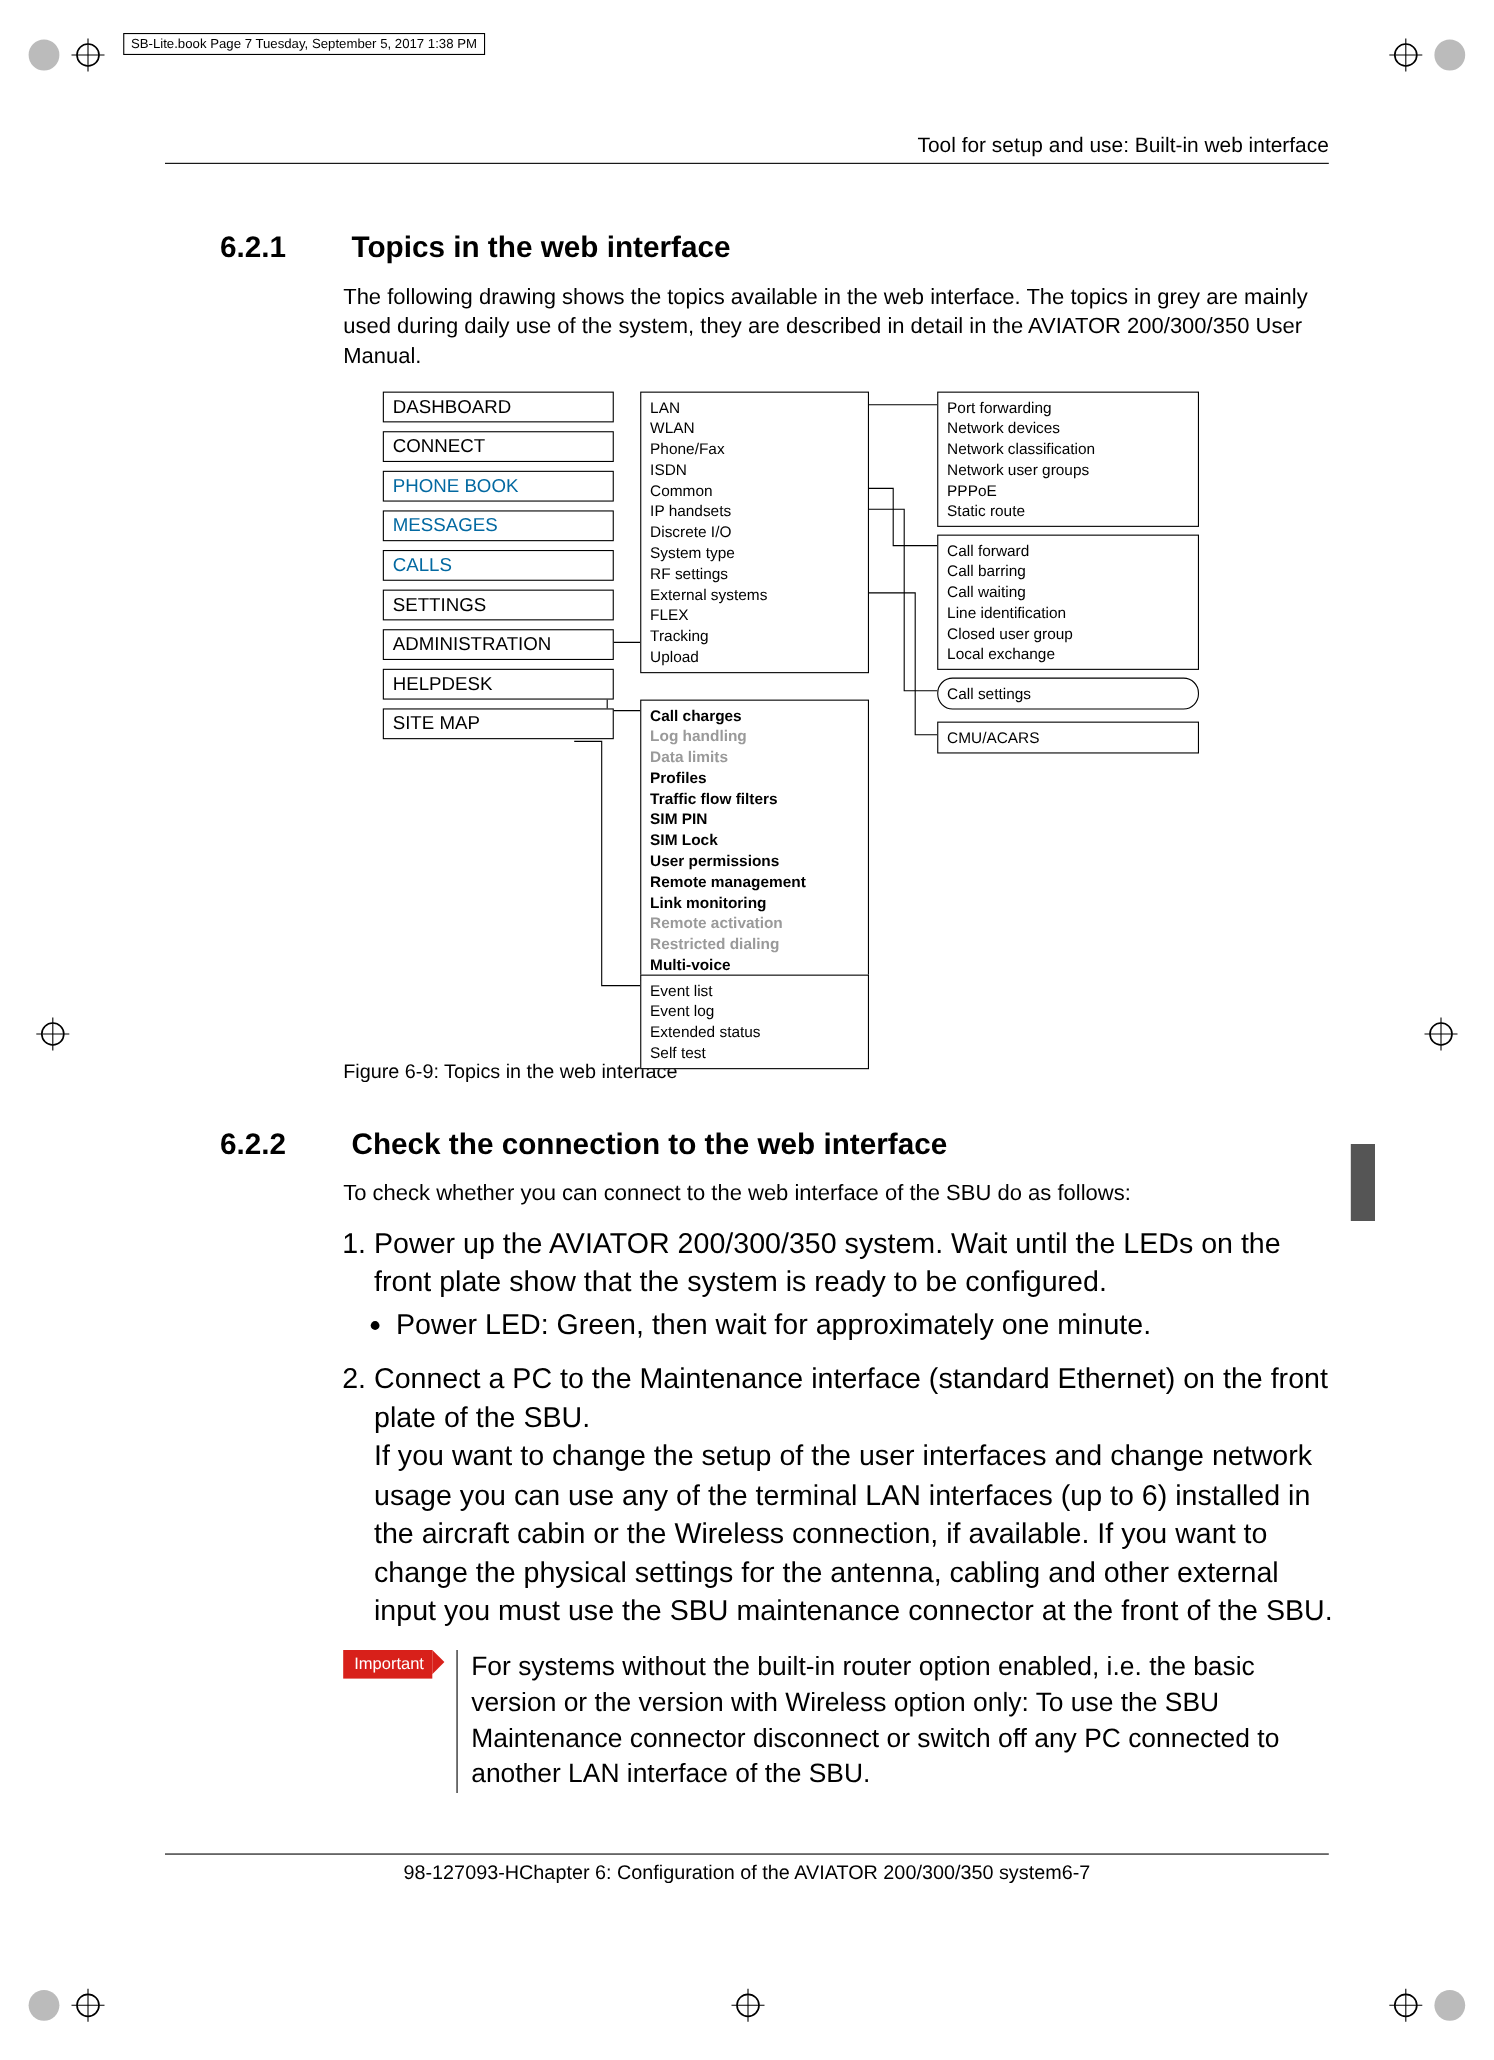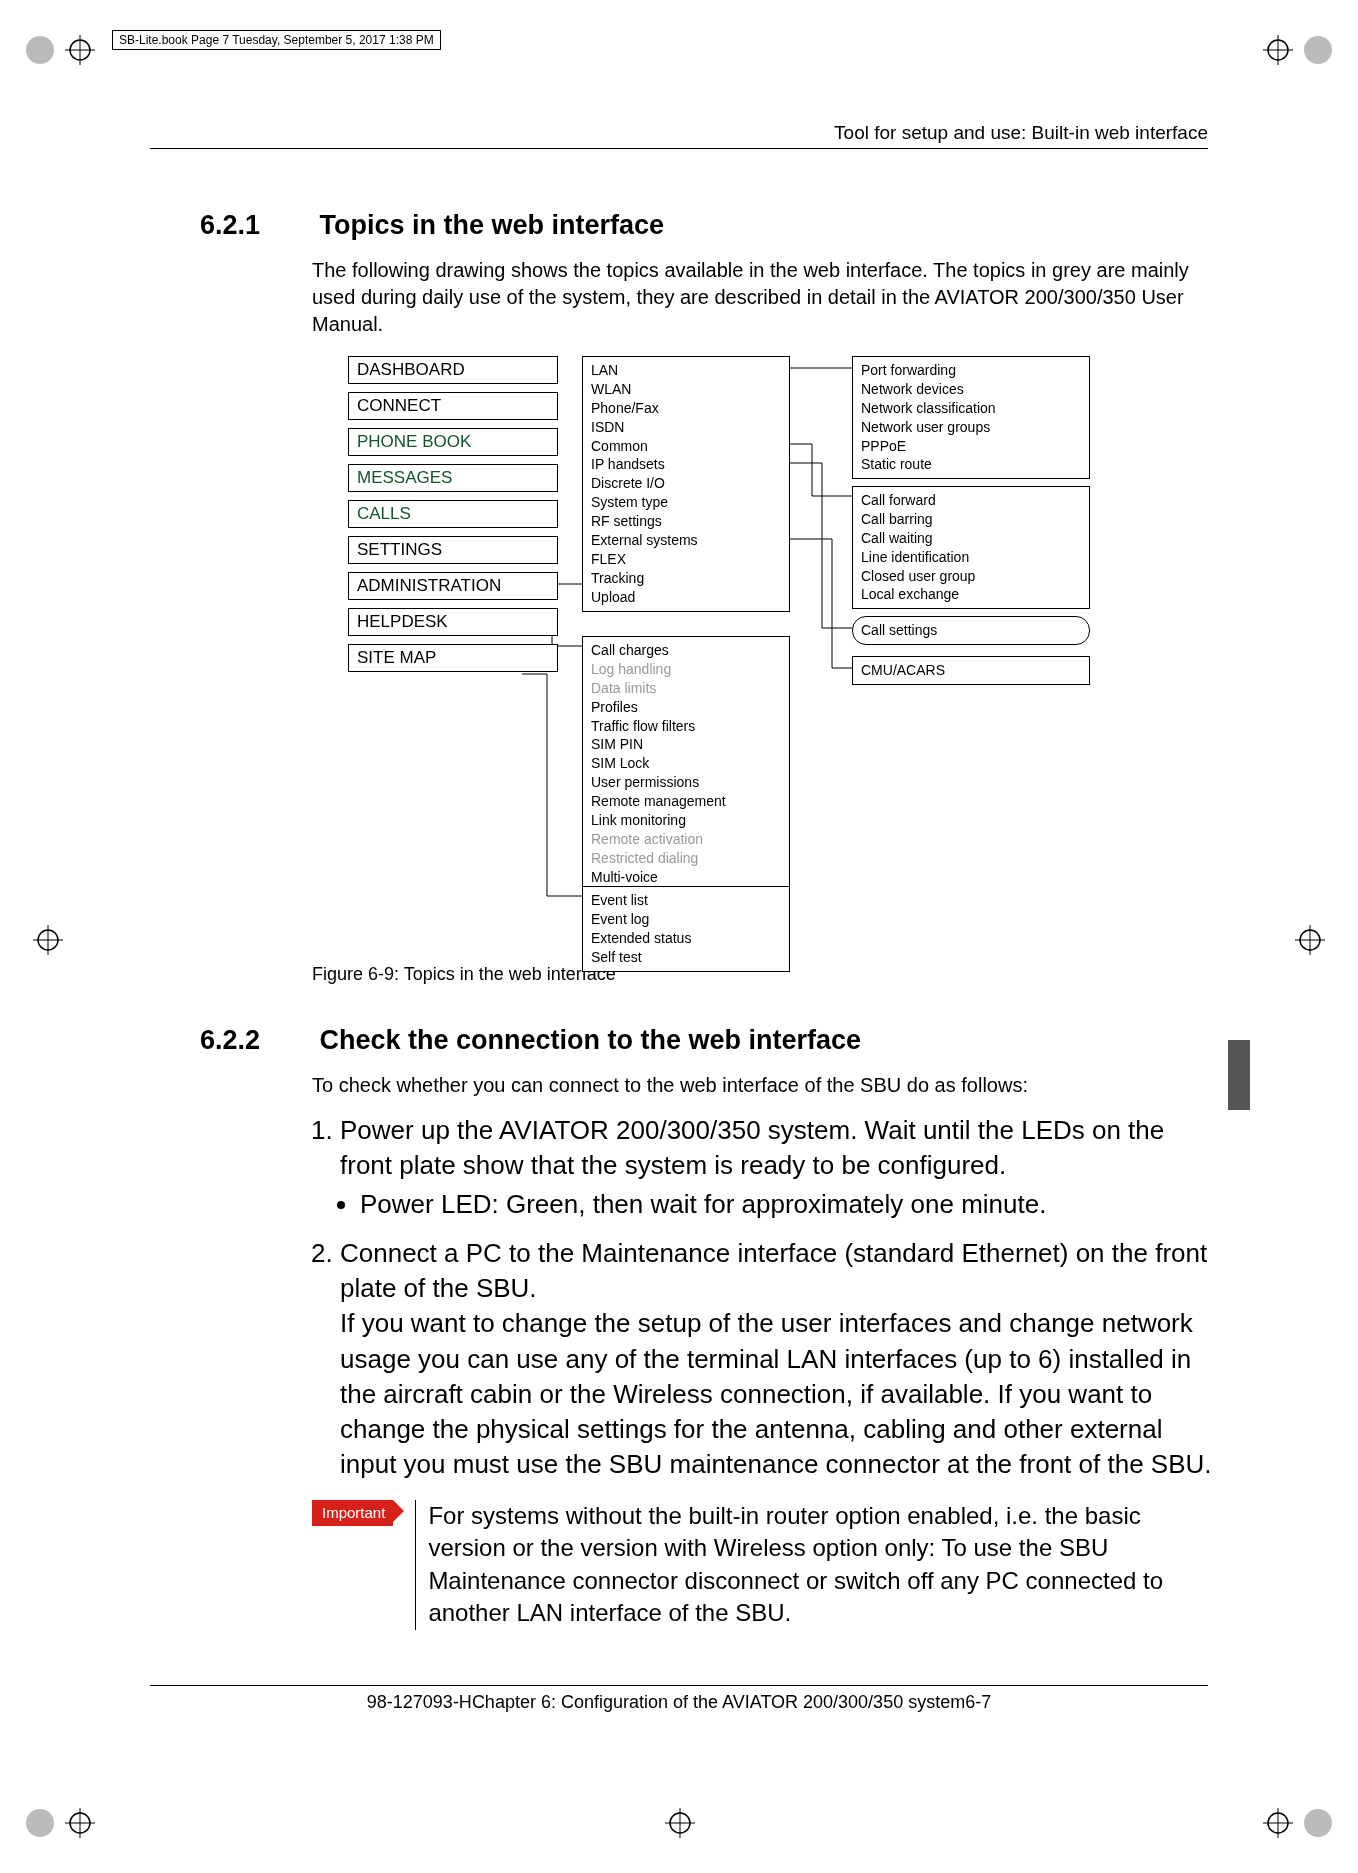--- a/index.html
+++ b/index.html
@@ -71,32 +71,32 @@
     width: 210px;
     margin-left: 36px;
   }
   .navbox {
     border: 1px solid #000;
     font-size: 17px;
     padding: 3px 8px;
     margin-bottom: 8px;
     background: #fff;
   }
-  .navbox.grey { color: #14532d; }
+  .navbox.grey { color: #0369a1; }
   .panel {
     position: absolute;
     border: 1px solid #000;
     background: #fff;
     font-size: 14px;
     line-height: 1.35;
     padding: 4px 8px;
   }
   .panel .grey { color: #9a9a9a; }
   .panel-settings { left: 270px; top: 0; width: 190px; }
-  .panel-admin    { left: 270px; top: 280px; width: 190px; }
+  .panel-admin    { left: 270px; top: 280px; width: 190px; font-weight: bold; }
   .panel-help     { left: 270px; top: 530px; width: 190px; }
   .panel-net      { left: 540px; top: 0; width: 220px; }
   .panel-call     { left: 540px; top: 130px; width: 220px; }
   .panel-csettings{ left: 540px; top: 260px; width: 220px; border-radius: 14px; }
   .panel-cmu      { left: 540px; top: 300px; width: 220px; }
   svg.connectors {
     position: absolute;
     left: 0;
     top: 0;
     width: 820px;

